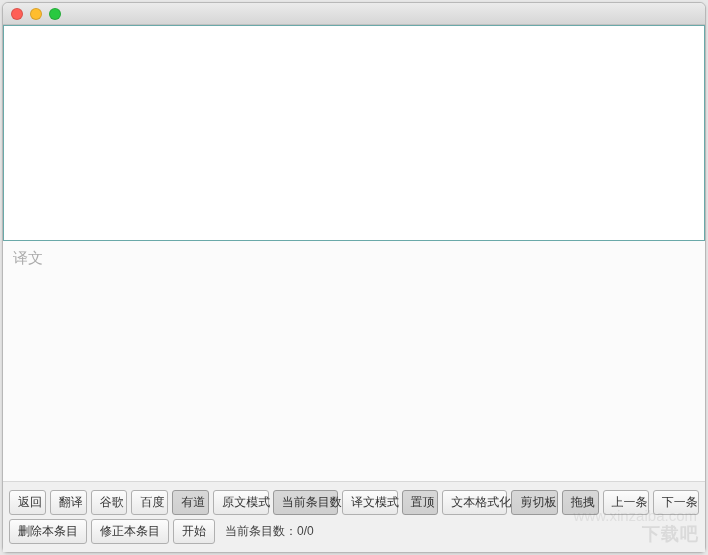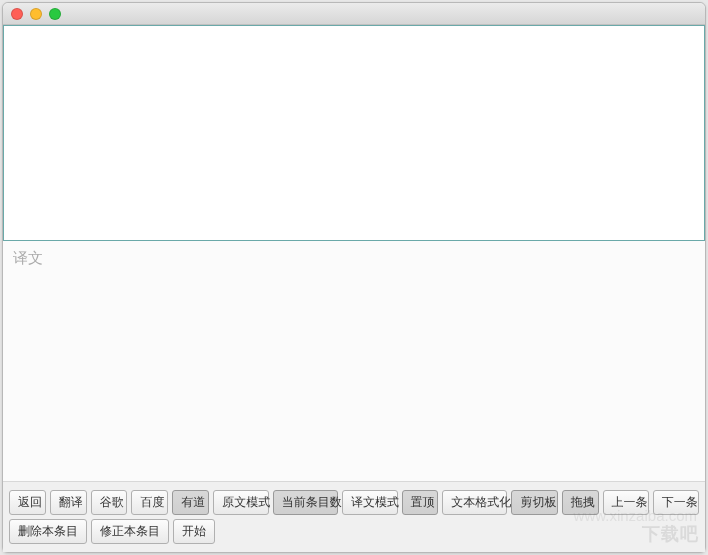--- a/index.html
+++ b/index.html
@@ -156,18 +156,21 @@
       <button class="btn">文本格式化</button>
       <button class="btn active">剪切板</button>
       <button class="btn active">拖拽</button>
       <button class="btn">上一条</button>
       <button class="btn">下一条</button>
     </div>
     <div class="toolbar-row">
       <button class="btn">删除本条目</button>
       <button class="btn">修正本条目</button>
       <button class="btn">开始</button>
+      <span class="status-label">
+        <span>当前条目数：</span><span>0/0</span>
+      </span>
     </div>
   </div>
 
   <div class="watermark-sub">www.xinzaiba.com</div>
   <div class="watermark">下载吧</div>
 </div>
 
 </body></html>

